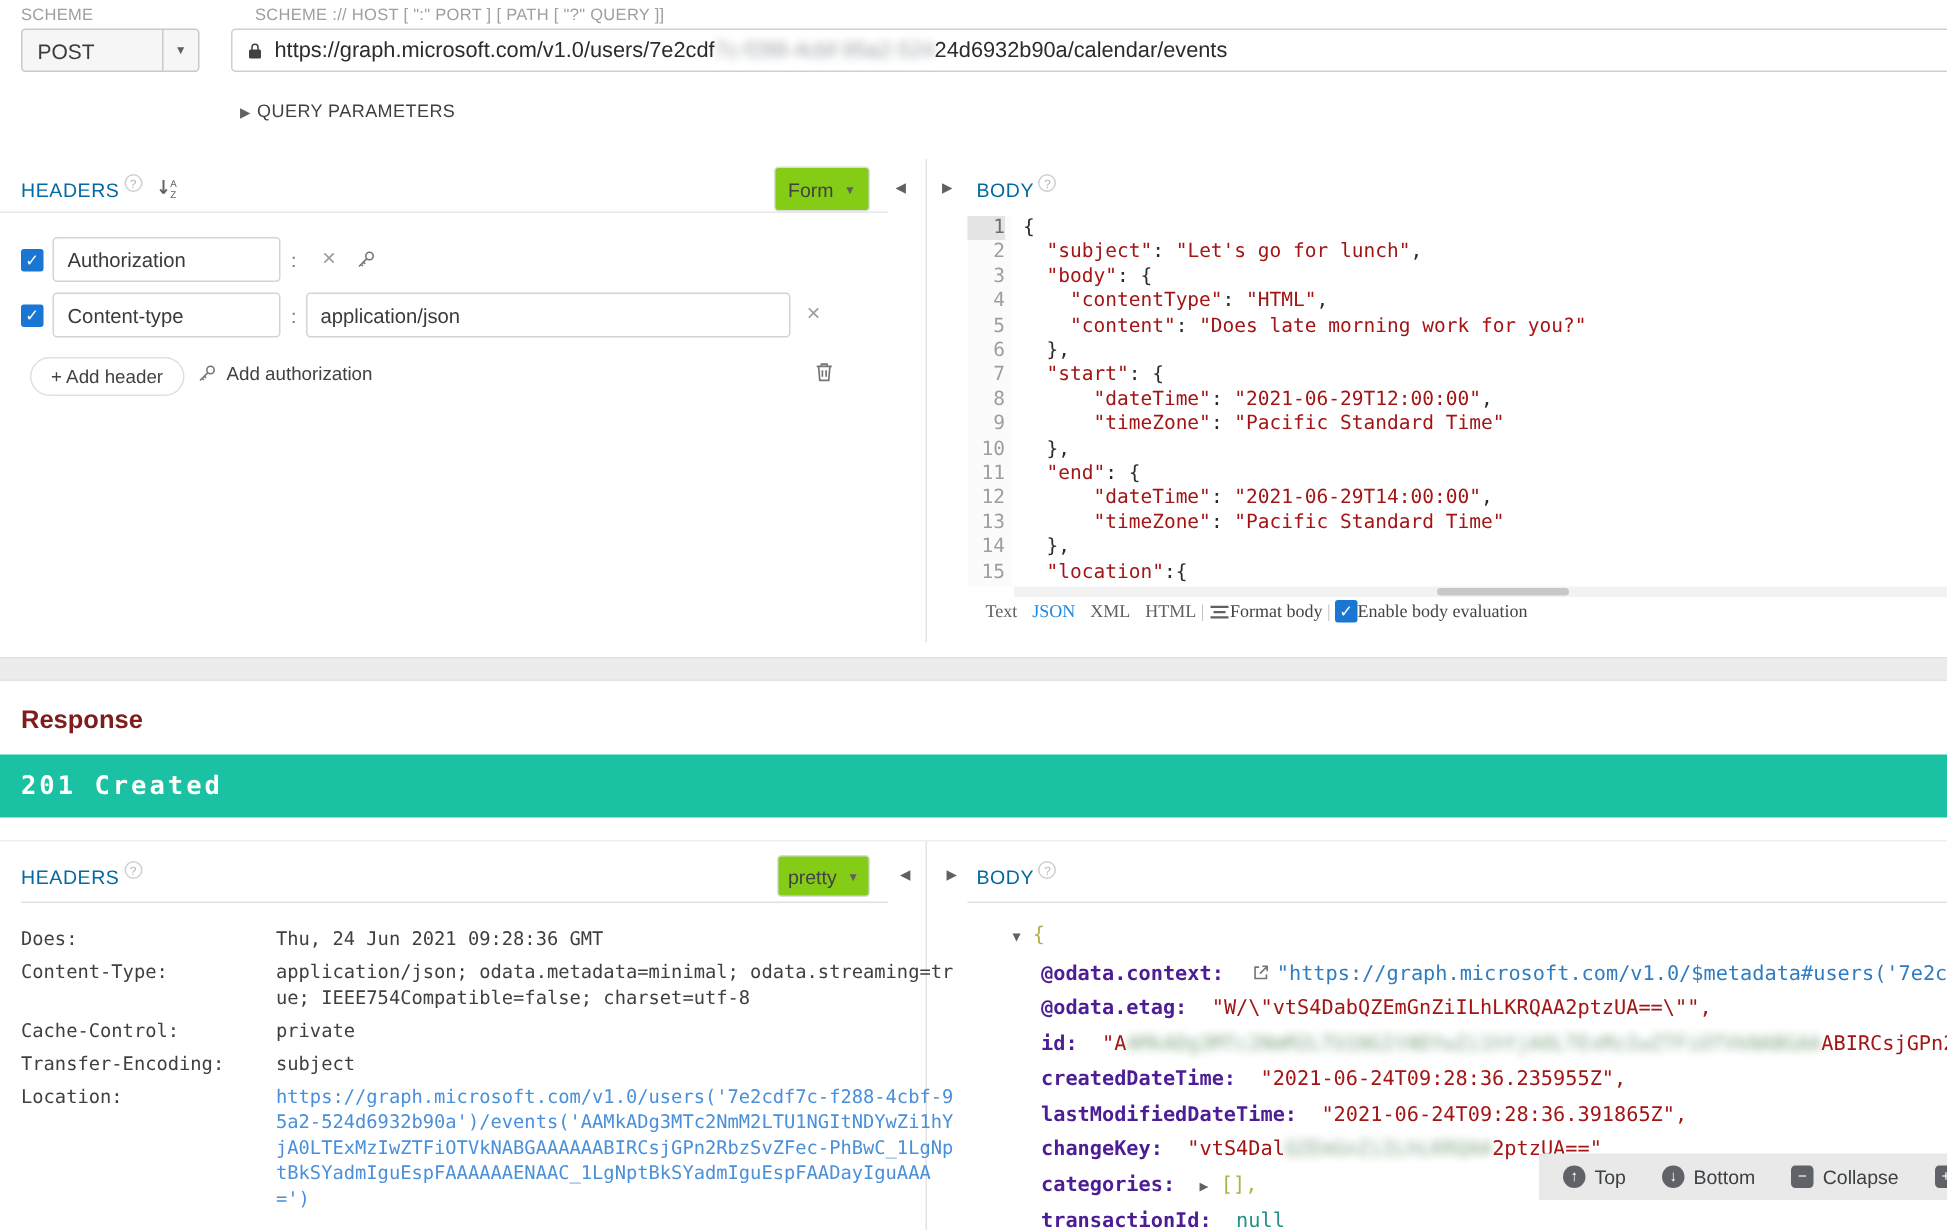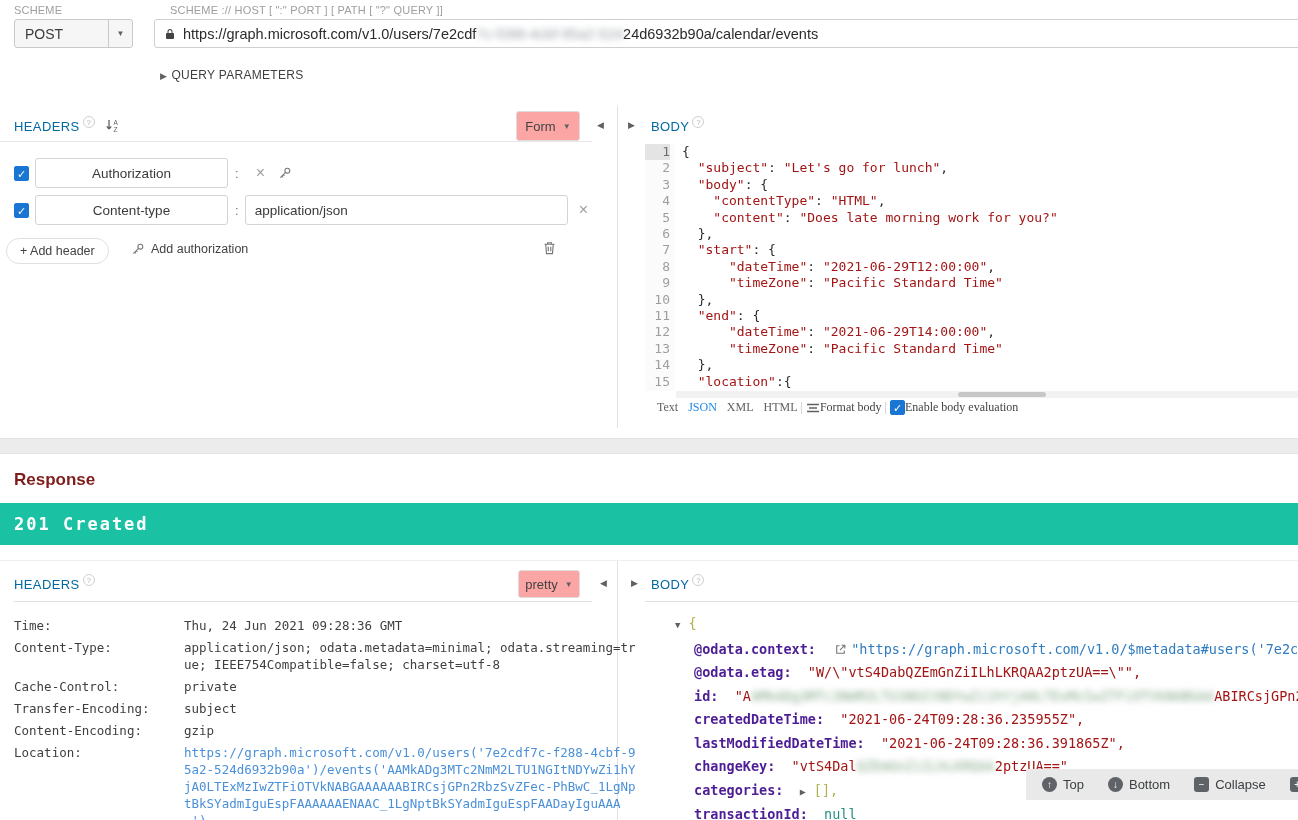--- a/index.html
+++ b/index.html
@@ -19,32 +19,32 @@
   .select-box .sel-txt { flex:1; padding:0 10px; font-size:14px; color:#3c3c3c; }
   .select-box .sel-arrow { width:24px; align-self:stretch; border-left:1px solid #c9c9c9; display:flex; align-items:center; justify-content:center; color:#616161; font-size:8px; }
   .url-box { display:flex; align-items:center; gap:7px; border:1px solid #cfcfcf; border-radius:3px; background:#fff; height:29px; padding:0 9px; font-size:14.5px; color:#2b2b2b; white-space:nowrap; overflow:hidden; }
   .url-blur { filter:blur(3px); color:#9aa0a6; }
 
   .tri { color:#616161; font-size:9px; }
   .qp { font-size:12px; color:#3f3f3f; letter-spacing:.3px;margin-top:16px; }
 
   
   .dd-btn { display:flex; align-items:center; justify-content:center; gap:7px; border:1px solid #dcdcdc; border-radius:3px;
-            background:#fca5a5; font-size:13px; color:#424242; }
+            background:#84cc16; font-size:13px; color:#424242; }
   .dd-btn .caret { color:#616161; font-size:8px; }
 
   
   .hdr-row { display:flex; align-items:center; margin-bottom:7px; }
   .checkbox { width:15px; height:15px; border:1px solid #9e9e9e; border-radius:2px; margin-right:6px; flex:none;
               display:inline-block; text-align:center; font-size:11px; line-height:15px; color:#fff; }
   .checkbox.checked { background:#1976d2; border-color:#1976d2; }
   .checkbox.checked::after { content:"✓"; }
   .inp { border:1px solid #d4d4d4; border-radius:3px; height:30px; font-family:"Liberation Sans",sans-serif;
          font-size:13.5px; color:#3a3a3a; padding:0 9px; background:#fff; outline:none; }
-  .name-inp { width:193px;text-align:center; }
+  .name-inp { width:152px; }
   .val-inp  { width:323px; }
   .colon { margin:0 6px 0 7px; color:#757575; font-size:13px; }
   .xbtn { color:#9e9e9e; font-size:16px; margin-left:11px; cursor:default; }
   .keyicon { margin-left:13px; display:inline-flex; }
 
   .pill-btn { display:inline-flex; align-items:center; gap:5px; border:1px solid #e0e0e0; border-radius:14px;
               height:26px; padding:0 13px; font-size:12.5px; color:#424242; background:#fff; }
   .textlink-btn { display:inline-flex; align-items:center; gap:6px; font-size:12.5px; color:#424242; }
 
   
@@ -160,21 +160,21 @@
       </div>
       <div class="hdr-row">
         <span class="checkbox checked"></span>
         <input class="inp name-inp" value="Content-type" style="">
         <span class="colon">:</span>
         <input class="inp val-inp" value="application/json" style="">
         <span class="xbtn">×</span>
       </div>
     </div>
 
-  <div class="abs pill-btn" style="left:6px; top:238px;">
+  <div class="abs pill-btn" style="left:20px; top:238px;">
     <span>+ Add header</span>
   </div>
   <div class="abs textlink-btn" style="left:131px; top:242px;">
     <span style="display:inline-flex;">
       <svg width="14" height="14" viewBox="0 0 24 24" fill="none" stroke="#757575" stroke-width="1.8">
           <circle cx="16" cy="8" r="4.2"></circle>
           <path d="M13 11 4 20m2.5-2.5 2 2M9 15l2 2"></path>
         </svg>
     </span>
     <span>Add authorization</span>
@@ -246,38 +246,34 @@
   <div class="abs vline" style="left:617px; top:561px; height:259px;"></div>
   <div class="abs tri" style="left:631px; top:578px;">▶</div>
   <div class="abs" style="left:651px; top:574px;">
     <span class="sec-lbl">BODY</span><span class="help">?</span>
   </div>
   <div class="abs hline" style="left:14px; top:601px; width:578px; background:#e0e0e0;"></div>
   <div class="abs hline" style="left:645px; top:601px; width:653px; background:#e0e0e0;"></div>
 
   <div class="abs rh-list" id="resp-headers" style="left:14px; top:617px; width:630px;">
       <div class="rh-row">
-        <div class="rh-name">Time:</div>
+        <div class="rh-name">Does:</div>
         <div class="rh-val">Thu, 24 Jun 2021 09:28:36 GMT</div>
       </div>
       <div class="rh-row">
         <div class="rh-name">Content-Type:</div>
         <div class="rh-val">application/json; odata.metadata=minimal; odata.streaming=true; IEEE754Compatible=false; charset=utf-8</div>
       </div>
       <div class="rh-row">
         <div class="rh-name">Cache-Control:</div>
         <div class="rh-val">private</div>
       </div>
       <div class="rh-row">
         <div class="rh-name">Transfer-Encoding:</div>
         <div class="rh-val">subject</div>
-      </div>
-      <div class="rh-row">
-        <div class="rh-name">Content-Encoding:</div>
-        <div class="rh-val">gzip</div>
       </div>
       <div class="rh-row">
         <div class="rh-name">Location:</div>
         <div class="rh-val link">https://graph.microsoft.com/v1.0/users('7e2cdf7c-f288-4cbf-95a2-524d6932b90a')/events('AAMkADg3MTc2NmM2LTU1NGItNDYwZi1hYjA0LTExMzIwZTFiOTVkNABGAAAAAABIRCsjGPn2RbzSvZFec-PhBwC_1LgNptBkSYadmIguEspFAAAAAAENAAC_1LgNptBkSYadmIguEspFAADayIguAAA=')</div>
       </div>
     </div>
 
   <div class="abs tree" id="resp-tree" style="left:645px; top:612px; width:653px; height:208px;"><div class="tree-ln root"><span class="tri">▼</span> <span class="brace">{</span></div><div class="tree-ln"><span class="tkey">@odata.context:</span>  <span class="extic"><svg width="13" height="13" viewBox="0 0 24 24" fill="none" stroke="#757575" stroke-width="2">
             <path d="M14 4h6v6M20 4l-9 9M10 5H5v14h14v-5"></path>
           </svg></span><span class="tlink">"https://graph.microsoft.com/v1.0/$metadata#users('7e2cdf7c</span></div><div class="tree-ln"><span class="tkey">@odata.etag:</span>  <span class="str">"W/\"vtS4DabQZEmGnZiILhLKRQAA2ptzUA==\"",</span></div><div class="tree-ln"><span class="tkey">id:</span>  <span class="str">"A<span class="blurred">AMkADg3MTc2NmM2LTU1NGItNDYwZi1hYjA0LTExMzIwZTFiOTVkNABGAA</span>ABIRCsjGPn2Rb</span></div><div class="tree-ln"><span class="tkey">createdDateTime:</span>  <span class="str">"2021-06-24T09:28:36.235955Z",</span></div><div class="tree-ln"><span class="tkey">lastModifiedDateTime:</span>  <span class="str">"2021-06-24T09:28:36.391865Z",</span></div><div class="tree-ln"><span class="tkey">changeKey:</span>  <span class="str">"vtS4Dal<span class="blurred">QZEmGnZiILhLKRQAA</span>2ptzUA=="</span></div><div class="tree-ln"><span class="tkey">categories:</span>  <span class="tri-sm">▶</span> <span class="brace">[],</span></div><div class="tree-ln"><span class="tkey">transactionId:</span>  <span class="tnull">null</span></div></div>

